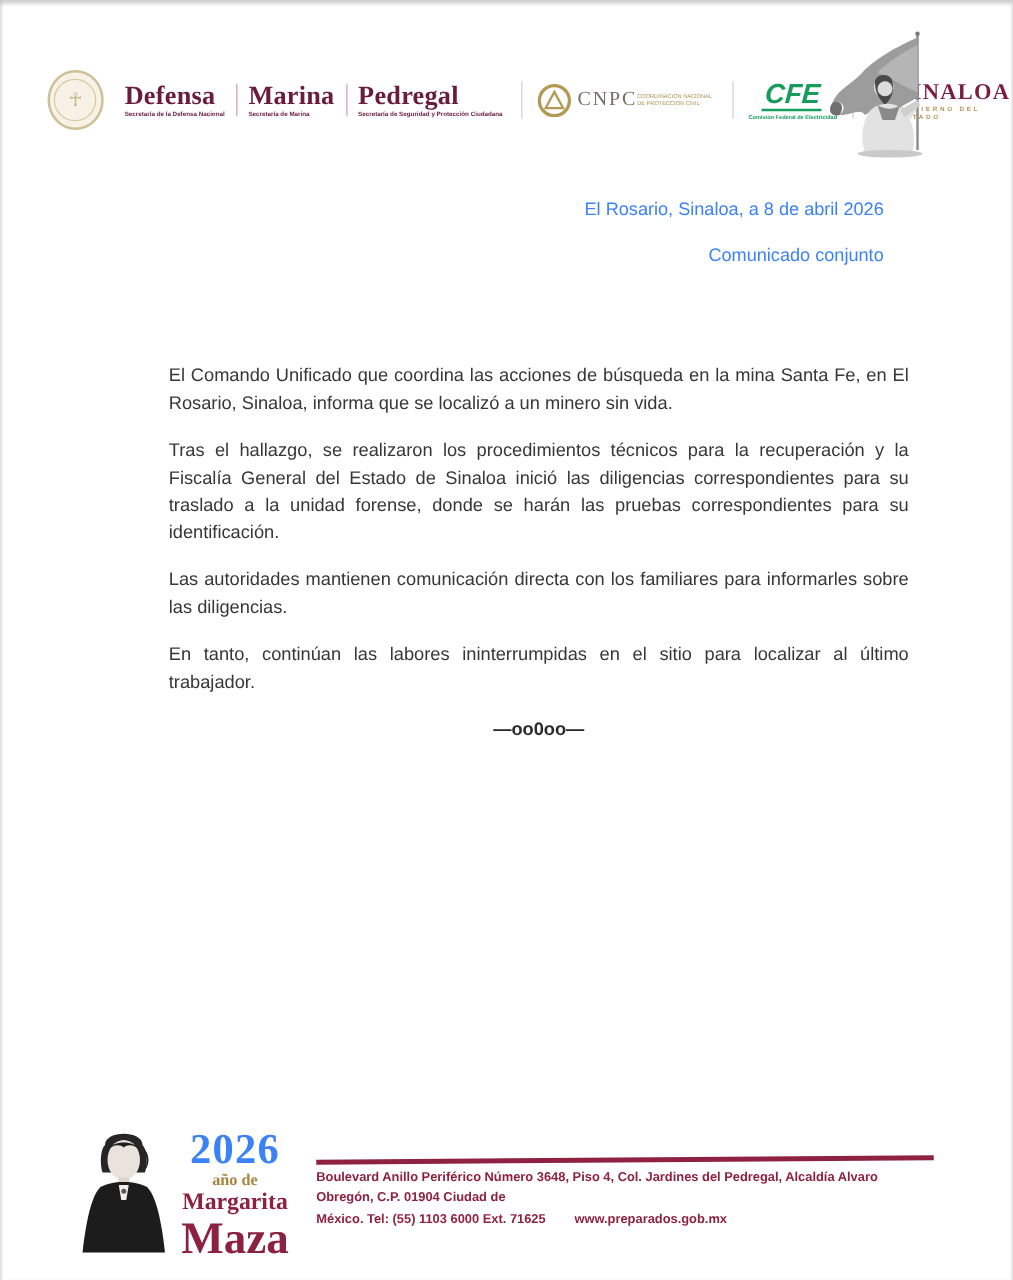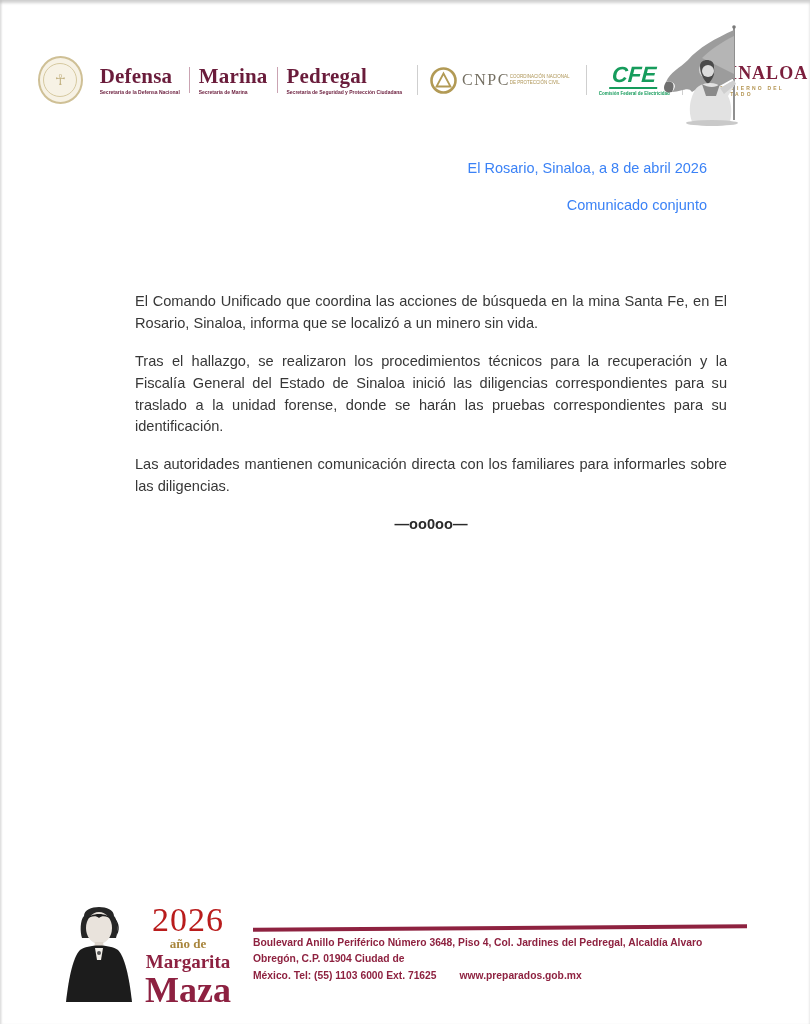--- a/index.html
+++ b/index.html
@@ -49,21 +49,21 @@
 
   .body-copy { position:absolute; top:291px; left:115px; width:592px;
                color:#373737; font-size:14.6px; line-height:1.5; text-align:justify;margin-left:20px; }
   .body-copy p { margin-bottom:16px; }
   .divider { text-align:center; font-weight:bold; color:#2a2a2a; margin-top:6px; text-align-last:center; }
 
   
   .portrait { position:absolute; left:62px; top:898px; width:74px; height:108px; }
   .year-block { position:absolute; left:138px; top:903px; width:100px; text-align:center;
                 font-family:"Liberation Serif", serif; }
-  .year-num  { color:#b91c1c; font-weight:normal; font-size:34px; line-height:1; letter-spacing:1px; }
+  .year-num  { color:#3b82f6; font-weight:bold; font-size:34px; line-height:1; letter-spacing:1px; }
   .year-cap  { color:#a8853c; font-weight:bold; font-size:13px; line-height:1.1; }
   .year-first{ color:#8d2141; font-weight:bold; font-size:19px; line-height:1.15; font-family:Liberation Serif, serif; }
   .year-last { color:#8d2141; font-weight:bold; font-size:36px; line-height:.95; }
 
   .addr-block { position:absolute; left:253px; top:926px; width:494px; }
   .addr-bar { height:4px; background:#8e2240; margin-bottom:5px; transform:rotate(-0.4deg); }
   .addr-text { color:#8e2240; font-weight:bold; font-size:10.3px; line-height:1.6; }
   .addr-row  { display:flex; }
   .addr-web  { margin-left:23px; }
 </style>
@@ -144,20 +144,21 @@
   <div class="dateline">
     <div>El Rosario, Sinaloa, a 8  de abril 2026</div>
     <div class="doc-type">Comunicado conjunto</div>
   </div>
 
 
   <div class="body-copy">
     <p>El Comando Unificado que coordina las acciones de búsqueda en la mina Santa Fe, en El Rosario, Sinaloa, informa que se localizó a un minero sin vida.</p>
     <p>Tras el hallazgo, se realizaron los procedimientos técnicos para la recuperación y la Fiscalía General del Estado de Sinaloa inició las diligencias correspondientes para su traslado a la unidad forense, donde se harán las pruebas correspondientes para su identificación.</p>
     <p>Las autoridades mantienen comunicación directa con los familiares para informarles sobre las diligencias.</p>
+    <p>En tanto, continúan las labores ininterrumpidas en el sitio para localizar al último trabajador.</p>
     <div class="divider">—oo0oo—</div>
   </div>
 
   <svg class="portrait" viewBox="0 0 74 108">
     <path d="M22 18 C22 6 52 6 52 18 C56 22 56 34 54 40 L20 40 C18 34 18 22 22 18 Z" fill="#262626"></path>
     <ellipse cx="37" cy="30" rx="13" ry="16" fill="#e9e3dc"></ellipse>
     <path d="M24 22 C28 14 46 14 50 22 C46 18 40 17 37 20 C34 17 28 18 24 22 Z" fill="#1e1e1e"></path>
     <path d="M52 20 C58 24 58 34 54 38 C56 32 56 26 52 20 Z" fill="#1e1e1e"></path>
     <path d="M33 44 L41 44 L42 50 L32 50 Z" fill="#ddd5cc"></path>
     <path d="M18 52 C26 46 48 46 56 52 C64 60 68 86 70 104 L4 104 C6 86 10 60 18 52 Z" fill="#1c1c1c"></path>

